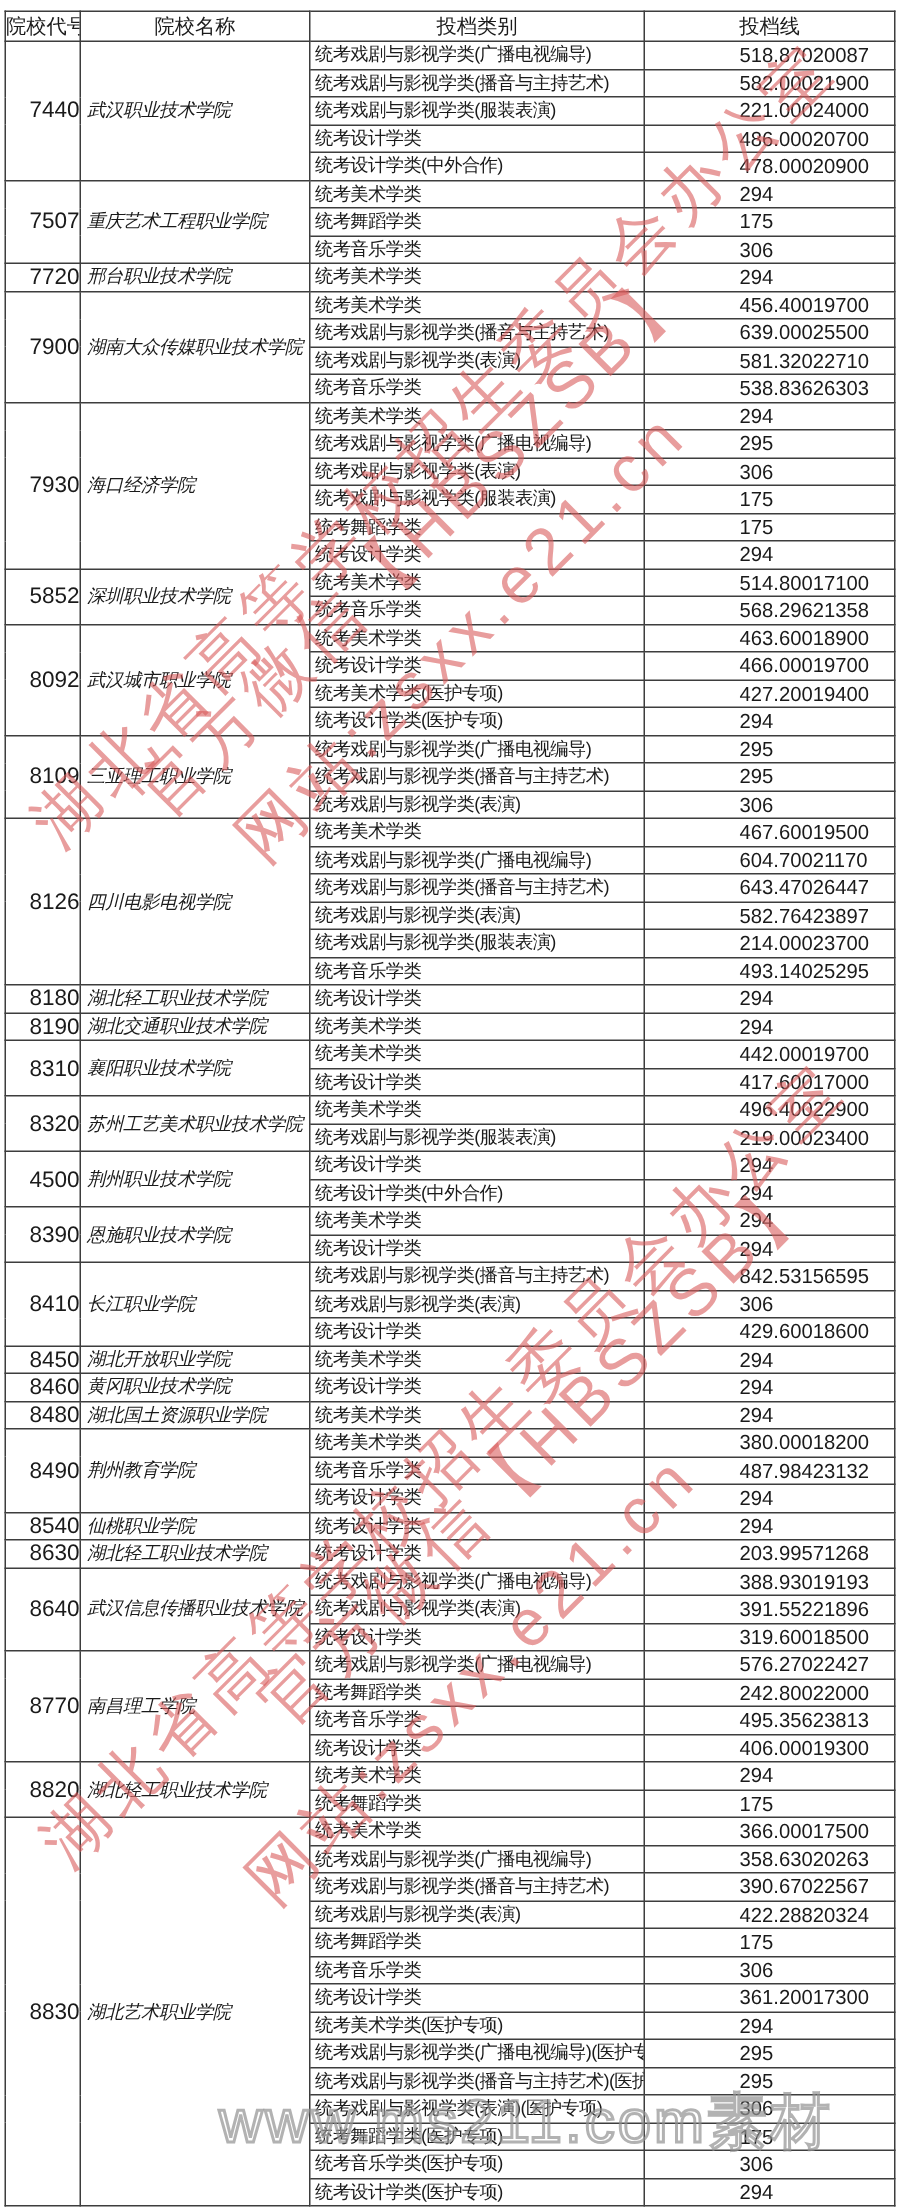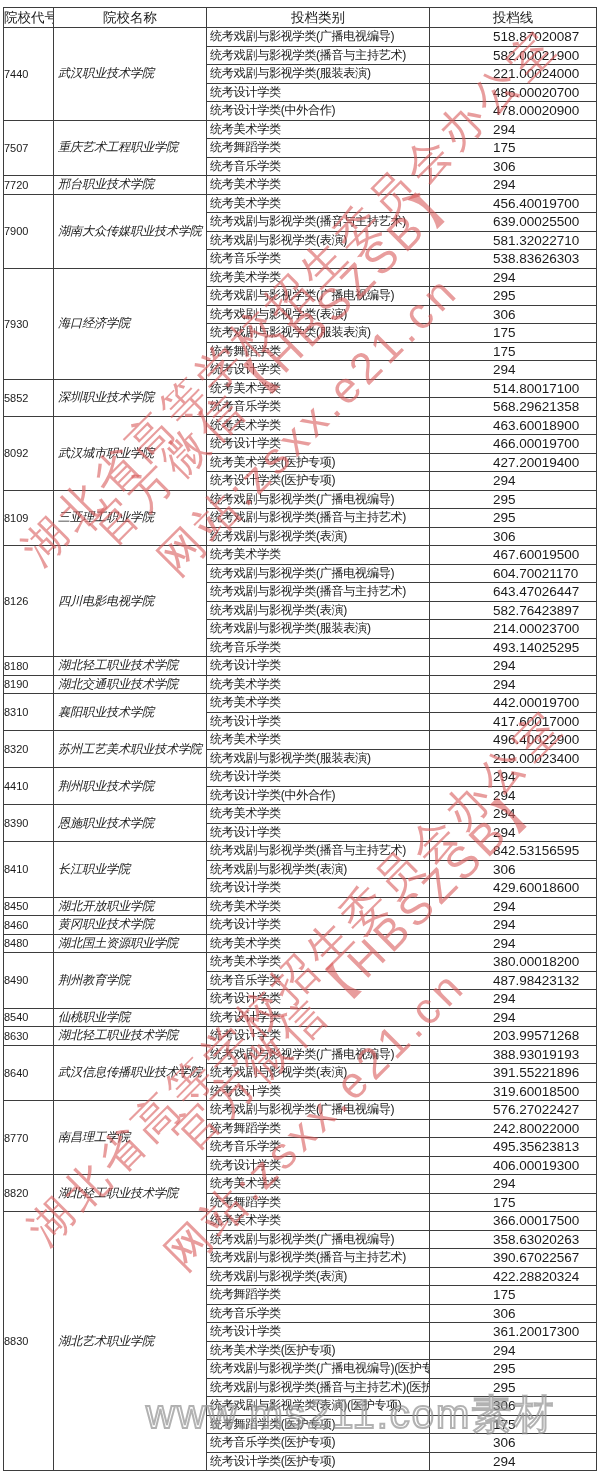--- a/index.html
+++ b/index.html
@@ -12,21 +12,21 @@
     position:absolute;left:3px;top:7px;width:593px;
     border-collapse:collapse;table-layout:fixed;
   }
   .score-table th,.score-table td{
     border:1px solid #3d3d3d;padding:0;vertical-align:middle;
     white-space:nowrap;overflow:hidden;
   }
   .score-table thead tr{height:20px;}
   .score-table tbody tr{height:18.5px;}
   .score-table th{font-weight:normal;font-size:13.5px;text-align:center;}
-  td.code{text-align:left;font-size:11px;}
+  td.code{text-align:right;font-size:15px;}
   td.name{padding-left:4px;font-size:12.2px;letter-spacing:-0.2px;font-style:italic;}
   td.cat{padding-left:3px;font-size:12.2px;letter-spacing:-0.4px;}
   td.score{padding-left:63px;font-size:13.5px;}
   .wm-red{
     position:absolute;white-space:nowrap;z-index:5;pointer-events:none;
     transform:rotate(-45deg);transform-origin:0 50%;
     font-size:44px;letter-spacing:5px;line-height:60px;
     color:rgba(216,92,92,0.60);
   }
   .wm-u1{left:30px;top:527px;}
@@ -241,21 +241,21 @@
         <td class="code" rowspan="2">8320</td>
         <td class="name" rowspan="2">苏州工艺美术职业技术学院</td>
         <td class="cat">统考美术学类</td>
         <td class="score">496.40022900</td>
       </tr>
       <tr>
         <td class="cat">统考戏剧与影视学类(服装表演)</td>
         <td class="score">219.00023400</td>
       </tr>
       <tr>
-        <td class="code" rowspan="2">4410</td>
+        <td class="code" rowspan="2">4500</td>
         <td class="name" rowspan="2">荆州职业技术学院</td>
         <td class="cat">统考设计学类</td>
         <td class="score">294</td>
       </tr>
       <tr>
         <td class="cat">统考设计学类(中外合作)</td>
         <td class="score">294</td>
       </tr>
       <tr>
         <td class="code" rowspan="2">8390</td>

